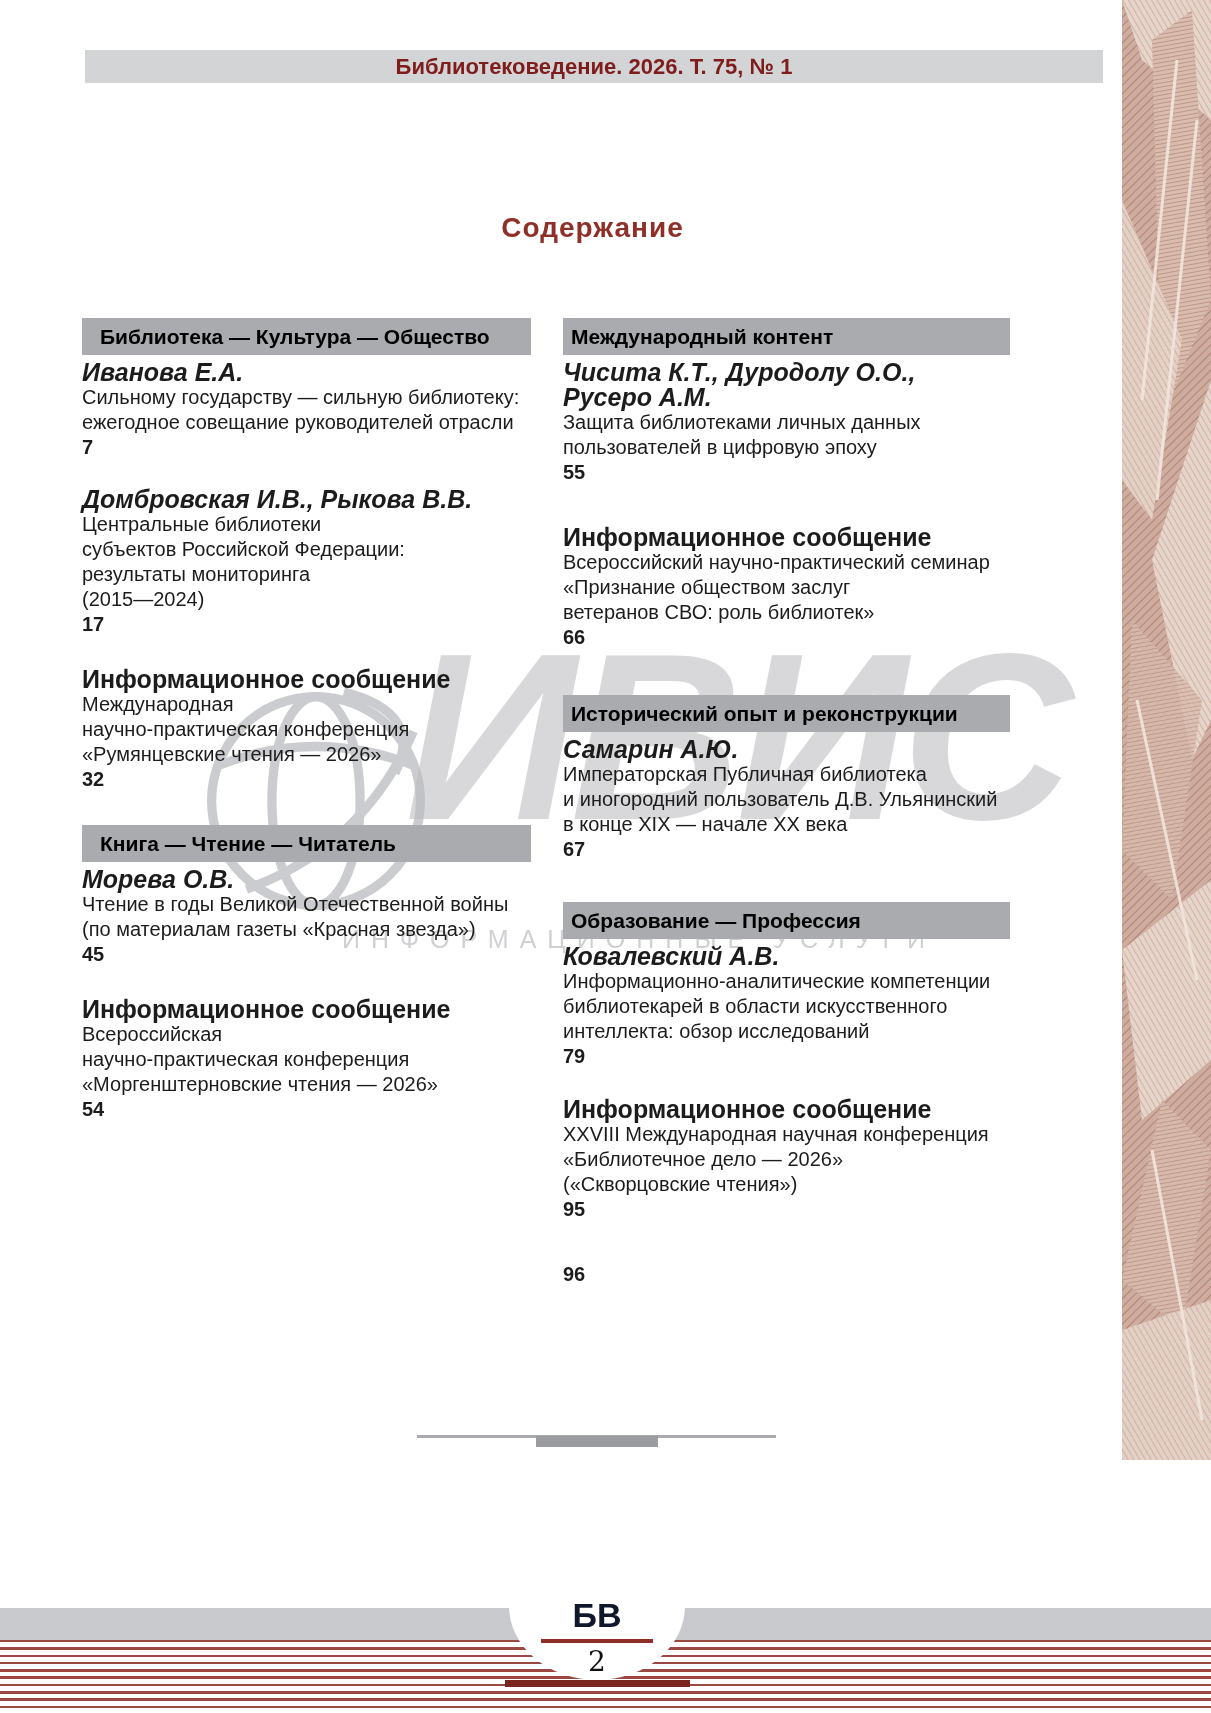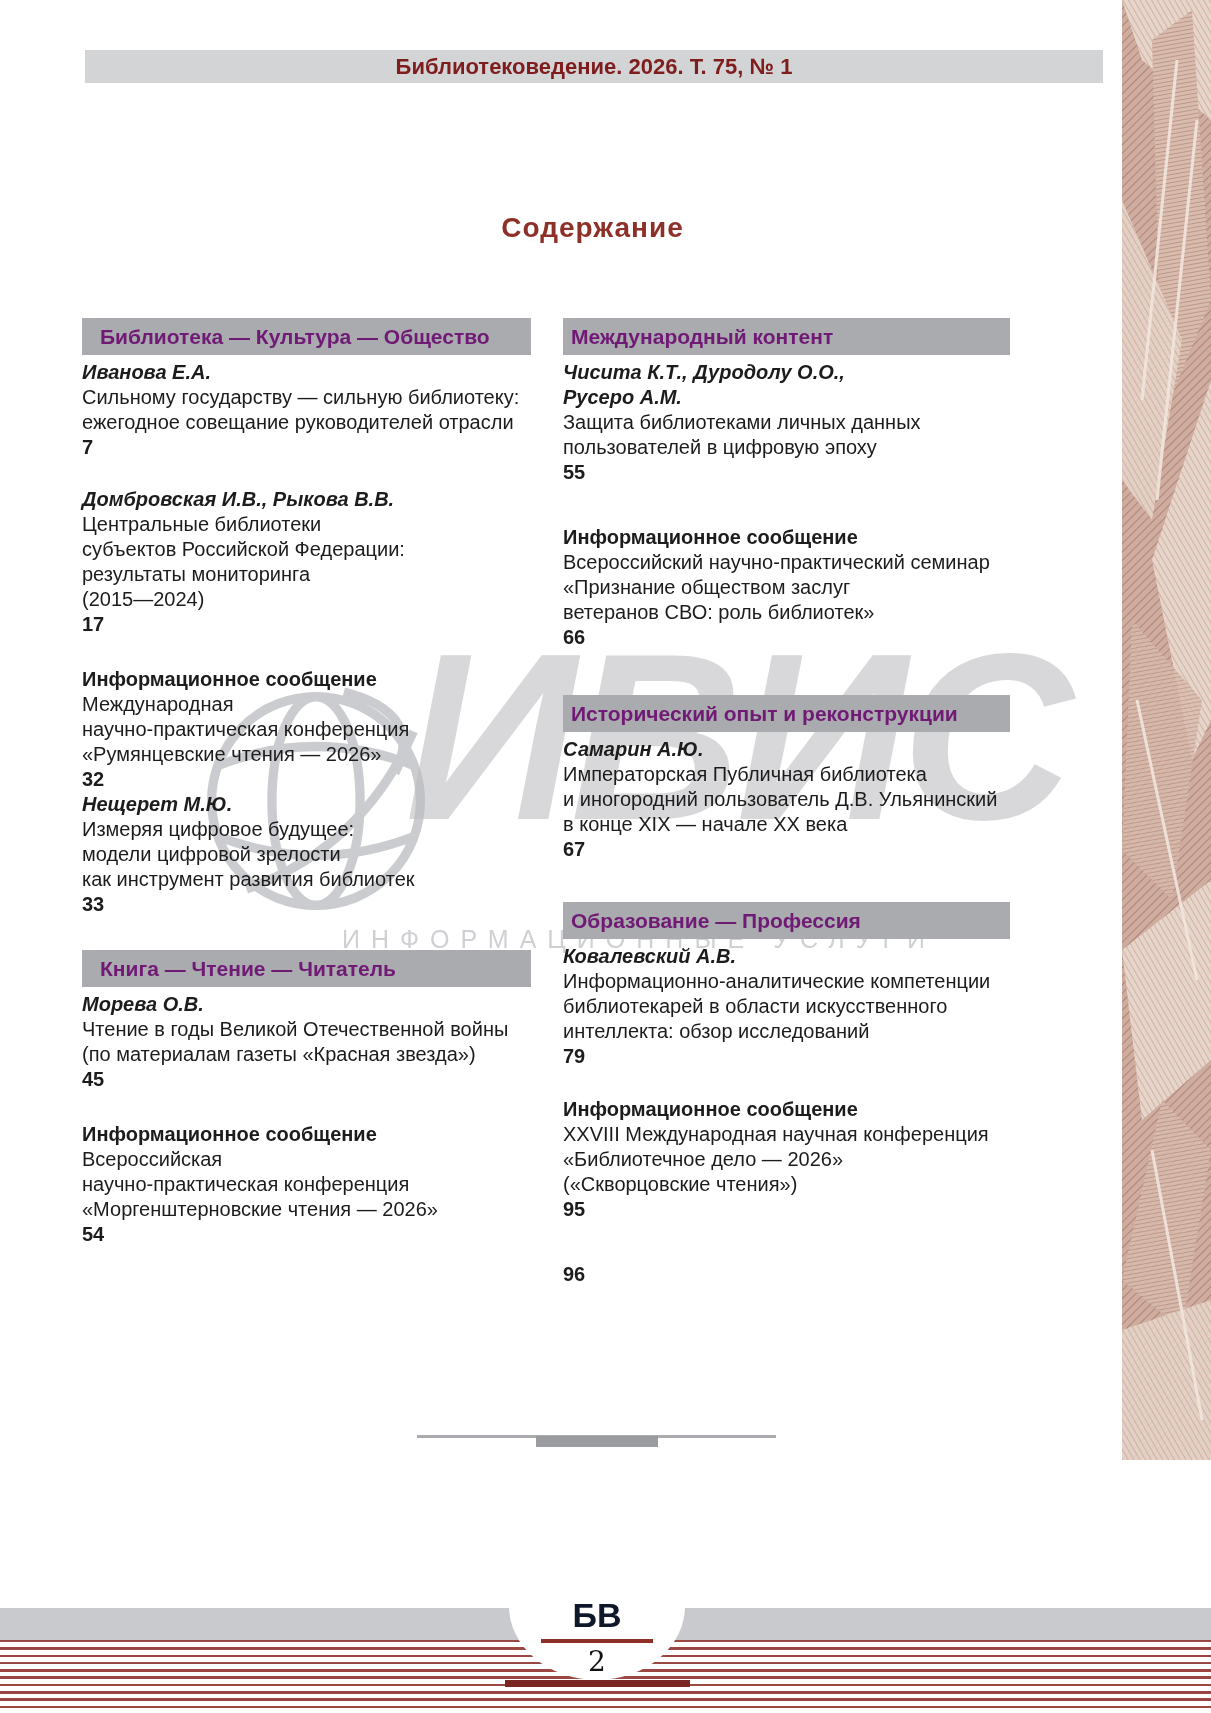--- a/index.html
+++ b/index.html
@@ -22,25 +22,25 @@
               color:#cfd0d3;white-space:nowrap;}
 
   
   .content-title{position:absolute;left:82px;top:212px;width:1021px;margin:0;text-align:center;
                  font-size:28px;font-weight:bold;letter-spacing:1px;color:#8e2f28;z-index:2;}
 
   
   .col{position:absolute;top:318px;z-index:2;}
   .col-left{left:82px;width:449px;}
   .col-right{left:563px;width:447px;}
-  .sec-head{background:#a9abae;color:#701a75;font-weight:bold;font-size:21px;line-height:25px;
+  .sec-head{background:#a9abae;color:#000000;font-weight:bold;font-size:21px;line-height:25px;
             padding:6px 8px 6px 18px;margin:0 0 5px 0;}
   .col-right .sec-head{padding:6px 8px;}
   .entry{width:482px;}
-  .entry-head{font-weight:bold;font-size:20px;line-height:25px;white-space:pre-line;}
+  .entry-head{font-weight:bold;font-size:25px;line-height:25px;white-space:pre-line;}
   .entry-head.author{font-style:italic;}
   .entry-title{font-size:20px;line-height:25px;white-space:pre-line;}
   .entry-page{font-weight:bold;font-size:20px;line-height:25px;}
 
   
   .divider{position:absolute;left:417px;top:1435px;width:359px;height:3px;background:#a9abae;z-index:2;}
   .divider-bar{position:absolute;left:119px;top:1px;width:122px;height:11px;background:#9a9ca0;}
 
   
   .footer{position:absolute;left:0;top:1530px;width:1211px;height:183px;z-index:3;}
@@ -133,27 +133,20 @@
 
     <article class="entry" style="margin-top:30px">
       <div class="entry-head">Информационное сообщение</div>
       <div class="entry-title">Международная
 научно-практическая конференция
 «Румянцевские чтения — 2026»</div>
       <div class="entry-page">32</div>
     </article>
 
 
-    <article class="entry">
-      <div class="entry-head author">Нещерет М.Ю.</div>
-      <div class="entry-title">Измеряя цифровое будущее:
-модели цифровой зрелости
-как инструмент развития библиотек</div>
-      <div class="entry-page">33</div>
-    </article>
 
     <div class="sec-head" style="margin-top:33px">Книга — Чтение — Читатель</div>
 
     <article class="entry">
       <div class="entry-head author">Морева О.В.</div>
       <div class="entry-title">Чтение в годы Великой Отечественной войны
 (по материалам газеты «Красная звезда»)</div>
       <div class="entry-page">45</div>
     </article>
 

